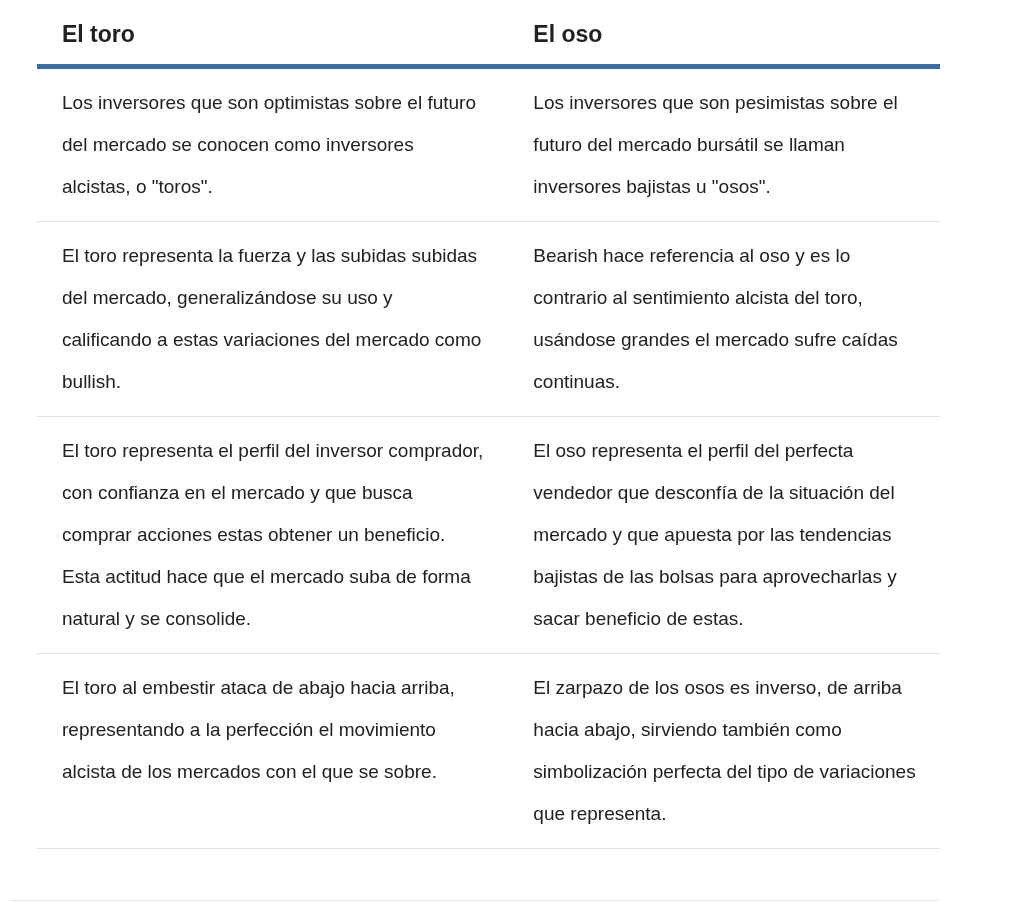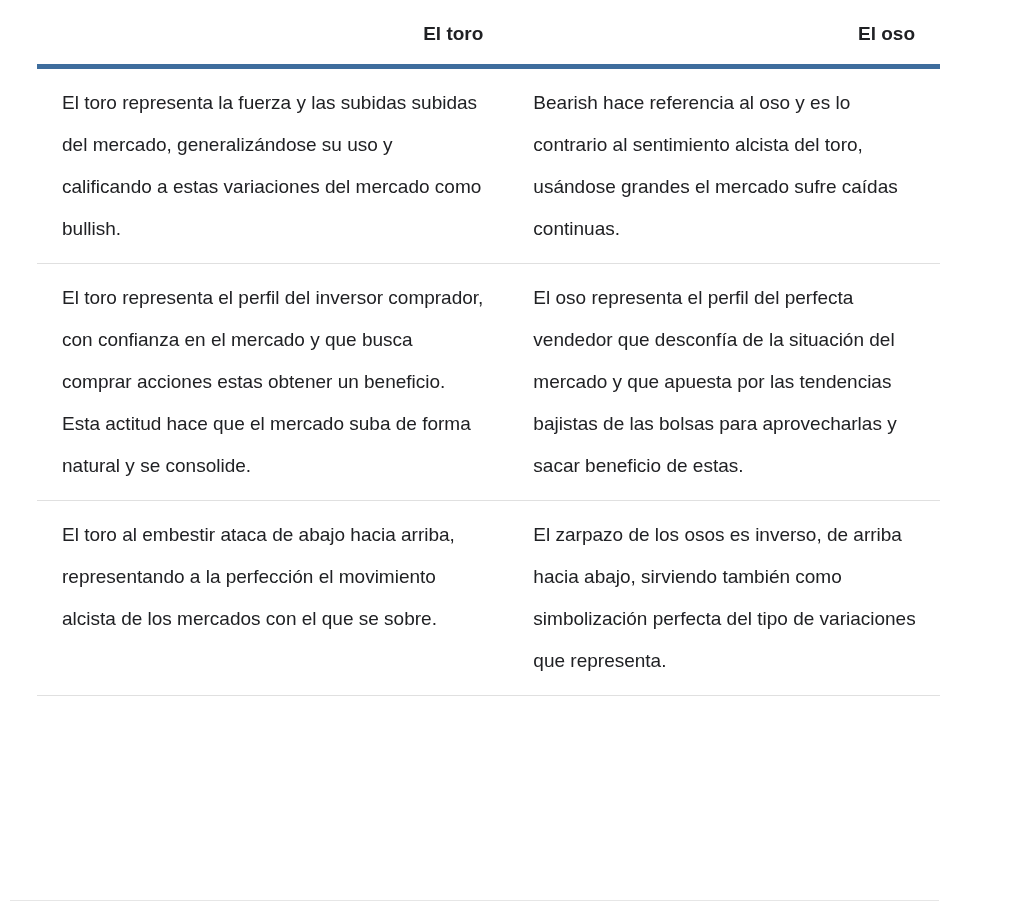--- a/index.html
+++ b/index.html
@@ -25,23 +25,23 @@
     position: absolute;
     left: 37px;
     top: 4px;
     width: 903px;
     border-collapse: collapse;
     table-layout: fixed;
   }
   .cmp-table col.col-bull { width: 52.2%; }
   .cmp-table col.col-bear { width: 47.8%; }
   .cmp-table th {
-    text-align: right;
+    text-align: left;
     vertical-align: top;
-    font-size: 19px;
+    font-size: 23px;
     font-weight: 700;
     line-height: 28px;
     padding: 16px 25px 16px 25px;
     border-bottom: 5px solid var(--accent);
     color: var(--text);
   }
   .cmp-table td {
     vertical-align: top;
     font-size: 19px;
     font-weight: 400;
@@ -68,20 +68,24 @@
     <col class="col-bear">
   </colgroup>
   <thead>
     <tr>
       <th>El toro</th>
       <th>El oso</th>
     </tr>
   </thead>
   <tbody>
     <tr>
+      <td>Los inversores que son optimistas sobre el futuro del mercado se conocen como inversores alcistas, o "toros".</td>
+      <td>Los inversores que son pesimistas sobre el futuro del mercado bursátil se llaman inversores bajistas u "osos".</td>
+    </tr>
+    <tr>
       <td>El toro representa la fuerza y las subidas subidas del mercado, generalizándose su uso y calificando a estas variaciones del mercado como bullish.</td>
       <td>Bearish hace referencia al oso y es lo contrario al sentimiento alcista del toro, usándose grandes el mercado sufre caídas continuas.</td>
     </tr>
     <tr>
       <td>El toro representa el perfil del inversor comprador, con confianza en el mercado y que busca comprar acciones estas obtener un beneficio. Esta actitud hace que el mercado suba de forma natural y se consolide.</td>
       <td>El oso representa el perfil del perfecta vendedor que desconfía de la situación del mercado y que apuesta por las tendencias bajistas de las bolsas para aprovecharlas y sacar beneficio de estas.</td>
     </tr>
     <tr>
       <td>El toro al embestir ataca de abajo hacia arriba, representando a la perfección el movimiento alcista de los mercados con el que se sobre.</td>
       <td>El zarpazo de los osos es inverso, de arriba hacia abajo, sirviendo también como simbolización perfecta del tipo de variaciones que representa.</td>

